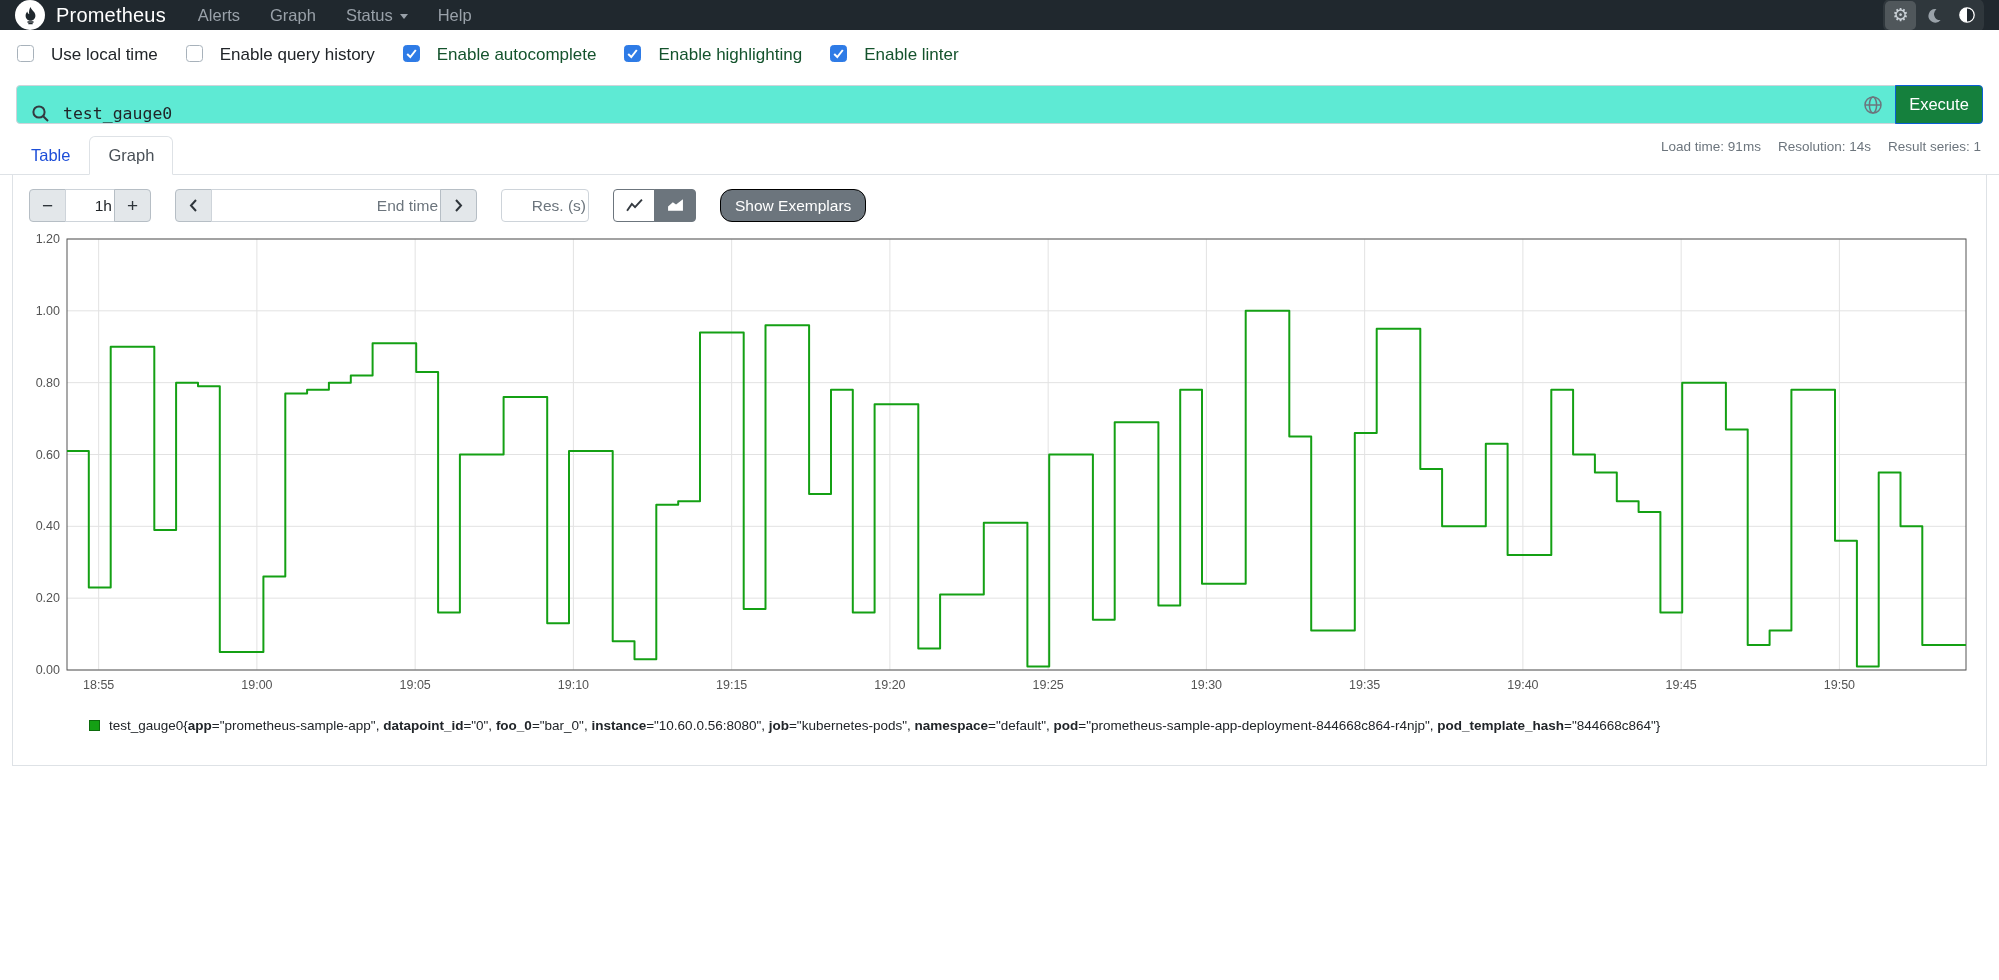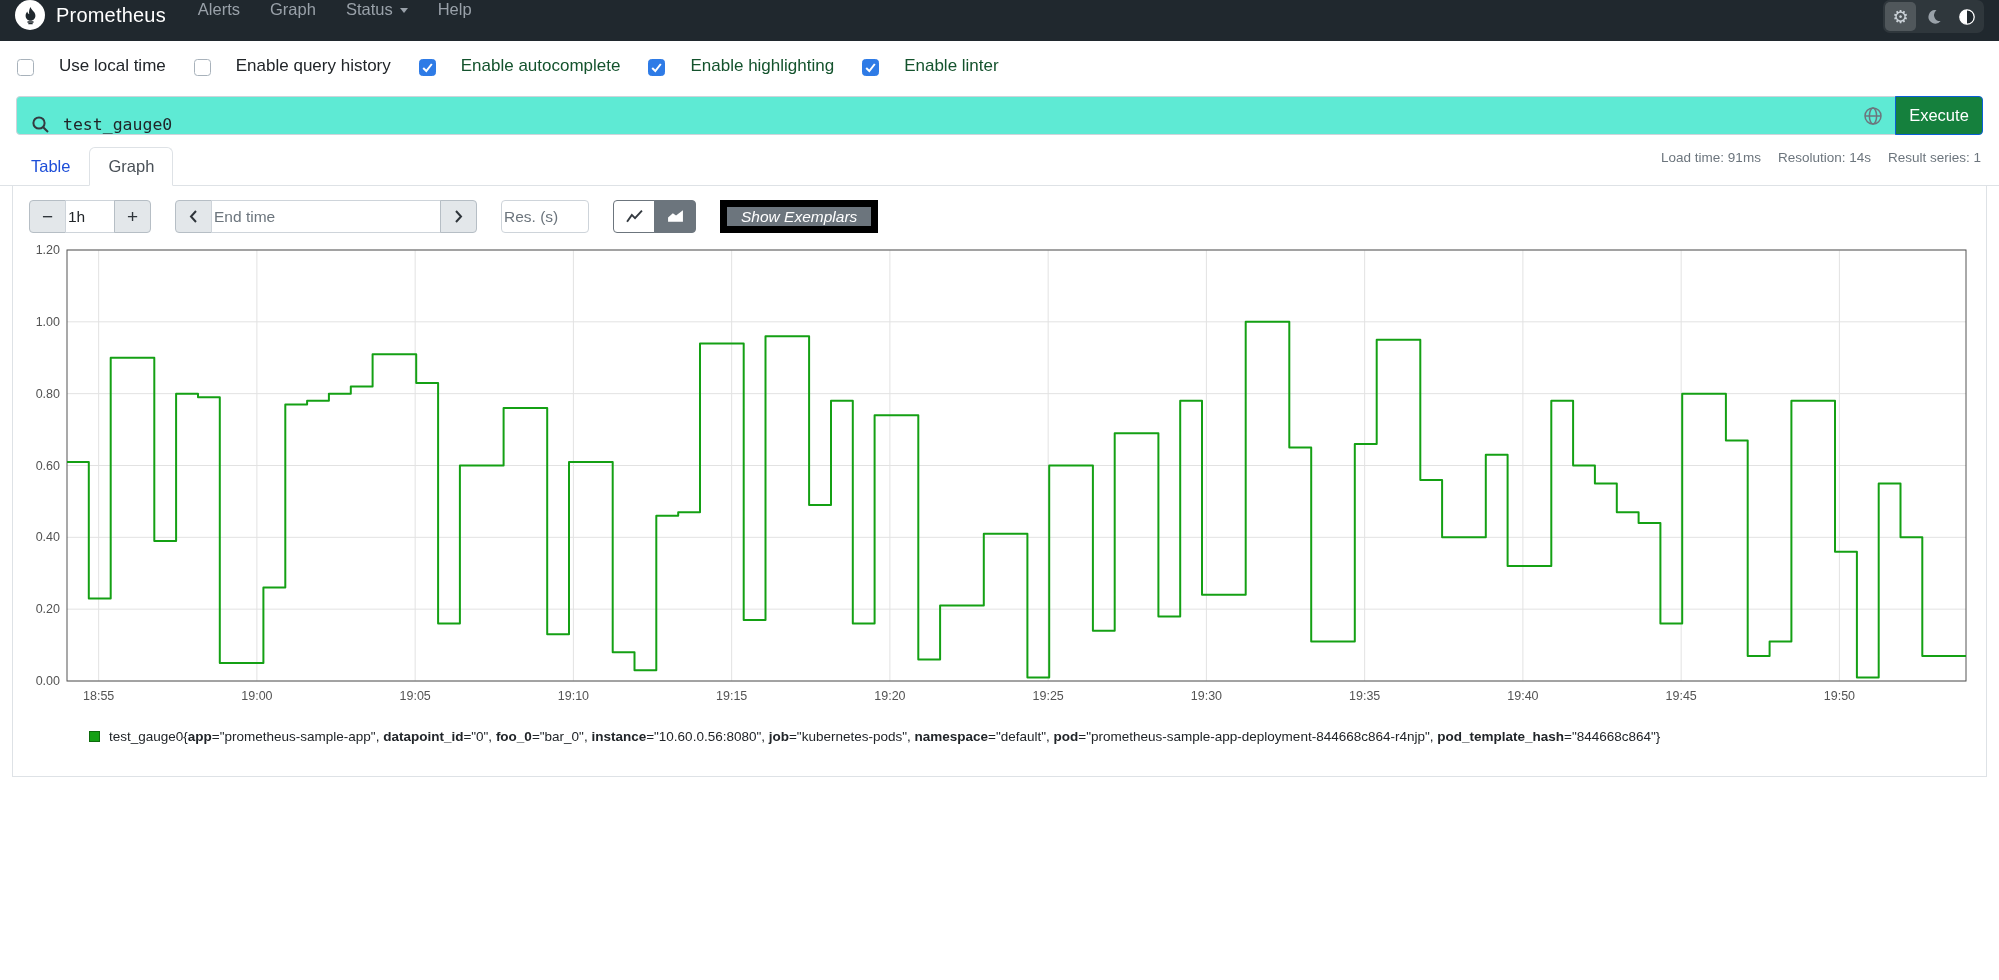--- a/index.html
+++ b/index.html
@@ -3,36 +3,36 @@
 <meta charset="utf-8">
 <style>
   * { box-sizing: border-box; }
   body {
     margin: 0; width: 1999px; height: 980px; overflow: hidden;
     background: #fff; color: #212529;
     font-family: "Liberation Sans", "DejaVu Sans", sans-serif;
     position: relative;
   }
   
-  .navbar { height: 41px; background: #20282e; display: flex; align-items: flex-start; padding: 0 15px; }
+  .navbar { height: 30px; background: #20282e; display: flex; align-items: center; padding: 0 15px; }
   .brand-wrap { display: flex; align-items: center; gap: 11px; margin-right: 32px; cursor: pointer; }
   .logo { width: 30px; height: 30px; background: #fff; border-radius: 50%; display: flex; align-items: center; justify-content: center; }
   .logo svg { width: 21px; height: 21px; }
   .brand-text { color: #fff; font-size: 20px; letter-spacing: .2px; }
   .nav-items { display: flex; gap: 30px; align-items: center; flex: 1; }
   .nav-link { color: #99a1a9; font-size: 16.5px; text-decoration: none; display: flex; align-items: center; gap: 7px; cursor: pointer; }
   .caret { width: 0; height: 0; border-left: 4.5px solid transparent; border-right: 4.5px solid transparent; border-top: 5px solid #99a1a9; display: inline-block; margin-top: 2px; }
   .nav-right { display: flex; align-items: center; background: rgba(255,255,255,.07); border-radius: 7px; padding: 2px; gap: 2px; }
   .icon-btn { width: 31px; height: 29px; display: flex; align-items: center; justify-content: center; background: transparent; border: none; cursor: pointer; border-radius: 5px; padding: 0; }
   .icon-btn.gear { background: rgba(255,255,255,.16); color: #ccd3d9; font-size: 18px; line-height: 1; }
   .icon-btn svg { display: block; }
 
   
   .options { display: flex; align-items: center; gap: 28px; padding: 15px 17px 12px; font-size: 17px; }
-  .opt { display: flex; align-items: flex-end; gap: 25px; cursor: pointer; }
+  .opt { display: flex; align-items: flex-start; gap: 17px; cursor: pointer; }
   .checkbox { width: 17px; height: 17px; border: 1px solid #a8b2bb; border-radius: 3.5px; background: #fff; display: flex; align-items: center; justify-content: center; flex: none; }
   .checkbox svg { display: none; }
   .opt.checked .checkbox { background: #2e7be6; border-color: #2e7be6; }
   .opt.checked .checkbox svg { display: block; }
   .opt.checked .opt-label { color: #14532d; }
 
   
   .query-row { display: flex; margin: 8px 16px 0; height: 39px; }
   .query-group { flex: 1; display: flex; align-items: flex-end; border: 1px solid #ced4da; border-radius: 4px 0 0 4px; background: #5eead4; }
   .search-wrap { width: 46px; display: flex; align-items: center; justify-content: center; flex: none; }
@@ -48,29 +48,29 @@
   .stats { position: absolute; right: 18px; top: 3px; display: flex; gap: 17px; font-size: 13.5px; color: #6c757d; }
 
   
   .panel { margin: 0 12px; border: 1px solid #dee2e6; border-top: none; padding: 12px 14px 32px; }
   .controls { display: flex; align-items: center; gap: 24px; margin: 2px 2px 10px; }
   .btn-group { display: flex; align-items: stretch; }
   .btn-group > * + * { margin-left: -1px; }
   .btn-group > *:first-child { border-radius: 4px 0 0 4px; }
   .btn-group > *:last-child { border-radius: 0 4px 4px 0; }
   .gbtn { min-width: 37px; height: 33px; background: #e3e7ea; border: 1px solid #b6bec5; color: #2f353b; font-size: 19px; display: flex; align-items: center; justify-content: center; cursor: pointer; padding: 0; }
-  .ctl-input { height: 33px; border: 1px solid #ced4da; text-align: left; font-size: 15.5px; color: #212529; outline: none; background: #fff; }
+  .ctl-input { height: 33px; border: 1px solid #ced4da; text-align: right; font-size: 15.5px; color: #212529; outline: none; background: #fff; }
   .ctl-input::placeholder { color: #6c757d; }
   .range-input { width: 50px; }
   .endtime-input { width: 230px; }
   .res-input { width: 88px; border-radius: 4px; }
   .tbtn { width: 42px; height: 33px; display: flex; align-items: center; justify-content: center; cursor: pointer; padding: 0; }
   .tbtn.line { background: #fff; border: 1px solid #6c757d; }
   .tbtn.stacked { background: #6c757d; border: 1px solid #6c757d; }
-  .exemplars-btn { height: 33px; background: #6c757d; color: #fff; border: 7px solid #000000; border-radius: 0; font-size: 15.5px; padding: 0 14px; cursor: pointer; font-style: italic; }
+  .exemplars-btn { height: 33px; background: #6c757d; color: #fff; border: 1px solid #000000; border-radius: 12px; font-size: 15.5px; padding: 0 14px; cursor: pointer; }
 
   #chart { display: block; margin-top: 4px; }
   .legend { margin-top: 22px; margin-left: 62px; font-size: 13.5px; display: flex; align-items: center; gap: 9px; color: #212529; }
   .legend-swatch { width: 11px; height: 11px; border: 1px solid #0c6b0c; display: inline-block; flex: none; }
 </style>
 </head>
 <body>
 
 <div class="app">
 

